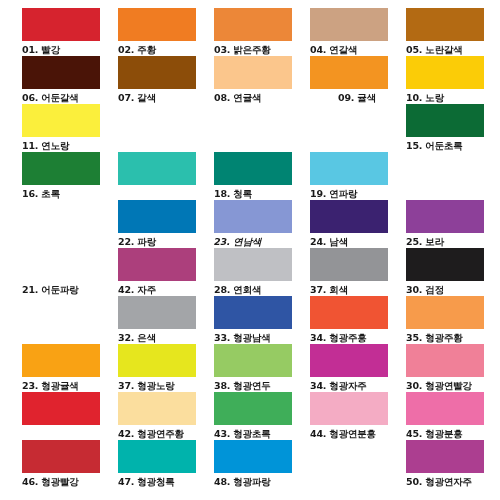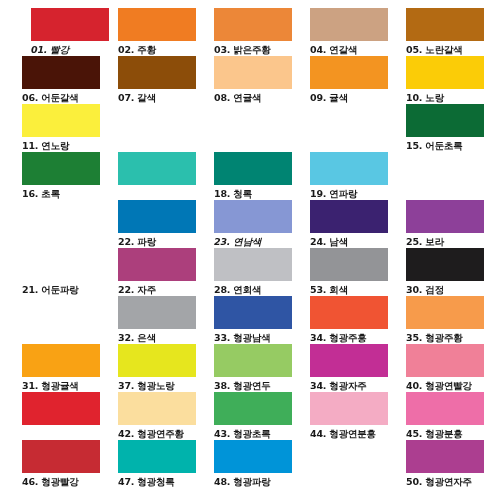--- a/index.html
+++ b/index.html
@@ -58,21 +58,21 @@
   }
 
   .swatch-label.empty {
     color: transparent;
   }
 </style>
 </head>
 <body>
 
 <div id="chart">
-    <div class="swatch-cell" style="left: 31px; top: 8px; font-style: italic;">
+    <div class="swatch-cell" style="left: 22px; top: 8px;">
       <div class="swatch-chip" style="width: 78px; height: 33px; background: rgb(214, 35, 46);"></div>
       <div class="swatch-label" style="top: 33px;">01. 빨강</div>
     </div>
     <div class="swatch-cell" style="left: 118px; top: 8px; border-radius: 21px;">
       <div class="swatch-chip" style="width: 78px; height: 33px; background: rgb(240, 124, 34);"></div>
       <div class="swatch-label" style="top: 33px;">02. 주황</div>
     </div>
     <div class="swatch-cell" style="left: 214px; top: 8px;">
       <div class="swatch-chip" style="width: 78px; height: 33px; background: rgb(236, 135, 56);"></div>
       <div class="swatch-label" style="top: 33px;">03. 밝은주황</div>
@@ -90,21 +90,21 @@
       <div class="swatch-label" style="top: 33px;">06. 어둔갈색</div>
     </div>
     <div class="swatch-cell" style="left: 118px; top: 56px;">
       <div class="swatch-chip" style="width: 78px; height: 33px; background: rgb(140, 77, 9);"></div>
       <div class="swatch-label" style="top: 33px;">07. 갈색</div>
     </div>
     <div class="swatch-cell" style="left: 214px; top: 56px;">
       <div class="swatch-chip" style="width: 78px; height: 33px; background: rgb(251, 198, 140);"></div>
       <div class="swatch-label" style="top: 33px;">08. 연귤색</div>
     </div>
-    <div class="swatch-cell" style="left: 310px; top: 56px;">
+    <div class="swatch-cell" style="left: 310px; top: 56px; text-align: center;">
       <div class="swatch-chip" style="width: 78px; height: 33px; background: rgb(243, 148, 33);"></div>
       <div class="swatch-label" style="top: 33px;">09. 귤색</div>
     </div>
     <div class="swatch-cell" style="left: 406px; top: 56px;">
       <div class="swatch-chip" style="width: 78px; height: 33px; background: rgb(251, 204, 7);"></div>
       <div class="swatch-label" style="top: 33px;">10. 노랑</div>
     </div>
     <div class="swatch-cell" style="left: 22px; top: 104px;">
       <div class="swatch-chip" style="width: 78px; height: 33px; background: rgb(251, 239, 60);"></div>
       <div class="swatch-label" style="top: 33px;">11. 연노랑</div>
@@ -163,29 +163,29 @@
     <div class="swatch-cell" style="left: 406px; top: 200px;">
       <div class="swatch-chip" style="width: 78px; height: 33px; background: rgb(141, 64, 153);"></div>
       <div class="swatch-label" style="top: 33px;">25. 보라</div>
     </div>
     <div class="swatch-cell" style="left: 22px; top: 248px;">
       <div class="swatch-chip empty" style="width: 78px; height: 33px; background: rgb(255, 255, 255);"></div>
       <div class="swatch-label empty" style="top: 33px;"></div>
     </div>
     <div class="swatch-cell" style="left: 118px; top: 248px;">
       <div class="swatch-chip" style="width: 78px; height: 33px; background: rgb(172, 63, 124);"></div>
-      <div class="swatch-label" style="top: 33px;">22. 자주</div>
+      <div class="swatch-label" style="top: 33px;">42. 자주</div>
     </div>
     <div class="swatch-cell" style="left: 214px; top: 248px;">
       <div class="swatch-chip" style="width: 78px; height: 33px; background: rgb(191, 192, 196);"></div>
       <div class="swatch-label" style="top: 33px;">28. 연회색</div>
     </div>
     <div class="swatch-cell" style="left: 310px; top: 248px;">
       <div class="swatch-chip" style="width: 78px; height: 33px; background: rgb(147, 148, 151);"></div>
-      <div class="swatch-label" style="top: 33px;">53. 회색</div>
+      <div class="swatch-label" style="top: 33px;">37. 회색</div>
     </div>
     <div class="swatch-cell" style="left: 406px; top: 248px;">
       <div class="swatch-chip" style="width: 78px; height: 33px; background: rgb(30, 28, 29);"></div>
       <div class="swatch-label" style="top: 33px;">30. 검정</div>
     </div>
     <div class="swatch-cell" style="left: 22px; top: 296px;">
       <div class="swatch-chip empty" style="width: 78px; height: 33px; background: rgb(255, 255, 255);"></div>
       <div class="swatch-label empty" style="top: 33px;"></div>
     </div>
     <div class="swatch-cell" style="left: 118px; top: 296px;">
@@ -199,37 +199,37 @@
     <div class="swatch-cell" style="left: 310px; top: 296px;">
       <div class="swatch-chip" style="width: 78px; height: 33px; background: rgb(240, 84, 51);"></div>
       <div class="swatch-label" style="top: 33px;">34. 형광주홍</div>
     </div>
     <div class="swatch-cell" style="left: 406px; top: 296px;">
       <div class="swatch-chip" style="width: 78px; height: 33px; background: rgb(247, 155, 75);"></div>
       <div class="swatch-label" style="top: 33px;">35. 형광주황</div>
     </div>
     <div class="swatch-cell" style="left: 22px; top: 344px;">
       <div class="swatch-chip" style="width: 78px; height: 33px; background: rgb(249, 162, 20);"></div>
-      <div class="swatch-label" style="top: 33px;">31. 형광귤색</div>
+      <div class="swatch-label" style="top: 33px;">23. 형광귤색</div>
     </div>
     <div class="swatch-cell" style="left: 118px; top: 344px;">
       <div class="swatch-chip" style="width: 78px; height: 33px; background: rgb(230, 230, 30);"></div>
       <div class="swatch-label" style="top: 33px;">37. 형광노랑</div>
     </div>
     <div class="swatch-cell" style="left: 214px; top: 344px;">
       <div class="swatch-chip" style="width: 78px; height: 33px; background: rgb(150, 203, 99);"></div>
       <div class="swatch-label" style="top: 33px;">38. 형광연두</div>
     </div>
     <div class="swatch-cell" style="left: 310px; top: 344px;">
       <div class="swatch-chip" style="width: 78px; height: 33px; background: rgb(194, 46, 149);"></div>
       <div class="swatch-label" style="top: 33px;">34. 형광자주</div>
     </div>
     <div class="swatch-cell" style="left: 406px; top: 344px;">
       <div class="swatch-chip" style="width: 78px; height: 33px; background: rgb(240, 128, 152);"></div>
-      <div class="swatch-label" style="top: 33px;">40. 형광연빨강</div>
+      <div class="swatch-label" style="top: 33px;">30. 형광연빨강</div>
     </div>
     <div class="swatch-cell" style="left: 22px; top: 392px;">
       <div class="swatch-chip" style="width: 78px; height: 33px; background: rgb(224, 35, 46);"></div>
     </div>
     <div class="swatch-cell" style="left: 118px; top: 392px;">
       <div class="swatch-chip" style="width: 78px; height: 33px; background: rgb(251, 222, 158);"></div>
       <div class="swatch-label" style="top: 33px;">42. 형광연주황</div>
     </div>
     <div class="swatch-cell" style="left: 214px; top: 392px; padding-left: 36px;">
       <div class="swatch-chip" style="width: 78px; height: 33px; background: rgb(63, 174, 89);"></div>

